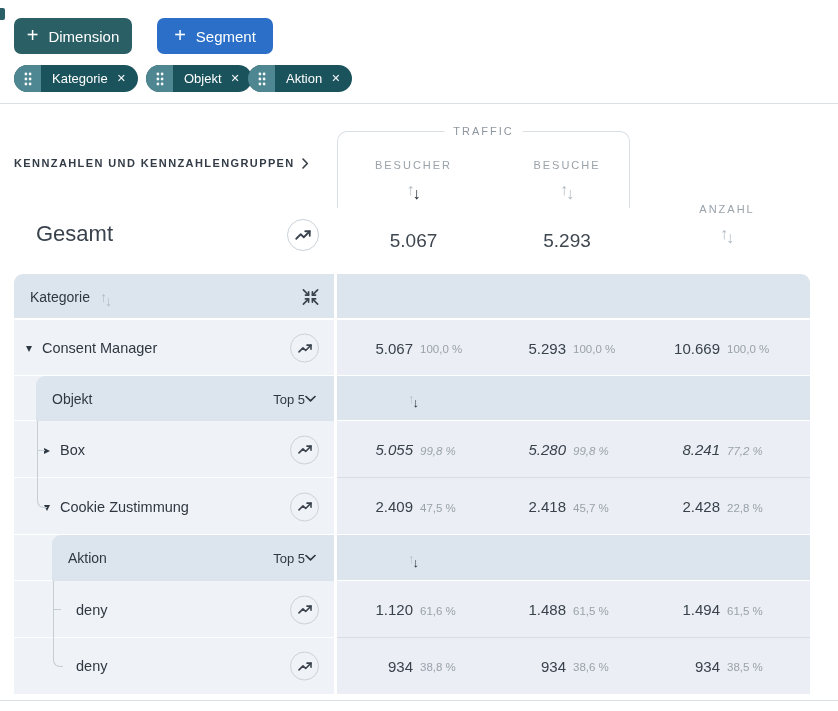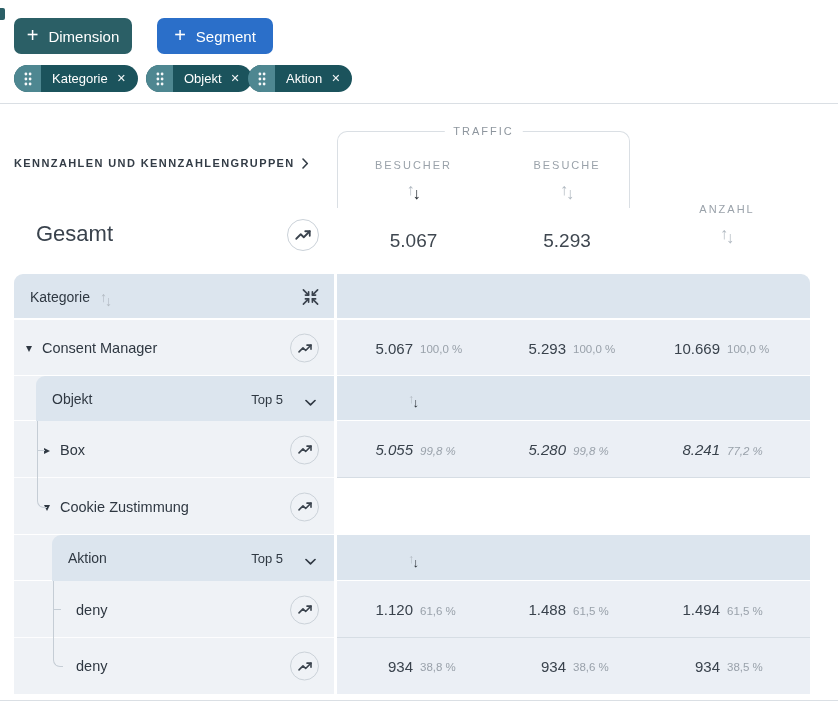--- a/index.html
+++ b/index.html
@@ -69,21 +69,21 @@
   .cat-title{position:absolute;left:16px;top:50%;transform:translateY(-50%);font-size:14px;
              font-weight:500;color:#2F3842;display:flex;align-items:center;gap:10px;}
   .cat-sort{font-size:14px;}
   .collapse-btn{position:absolute;right:14px;top:50%;transform:translateY(-50%);cursor:pointer;
                 display:flex;}
 
   .band-inner{position:absolute;top:0;bottom:0;right:0;background:#DCE5EE;border-radius:9px 0 0 0;}
   .band-title{position:absolute;left:16px;top:50%;transform:translateY(-50%);font-size:14px;
               font-weight:500;color:#2F3842;}
   .top5{position:absolute;right:18px;top:50%;transform:translateY(-50%);display:flex;
-        align-items:flex-end;gap:22px;font-size:13px;color:#2F3842;cursor:pointer;}
+        align-items:center;gap:0;font-size:13px;color:#2F3842;cursor:pointer;}
   .band-sort{position:absolute;left:0;width:153px;top:0;height:100%;display:flex;
              align-items:center;justify-content:center;font-size:13px;}
 
   .tri{position:absolute;top:50%;transform:translateY(-50%);font-size:12px;color:#2F3842;
        cursor:pointer;line-height:1;}
   .row-label{position:absolute;top:50%;transform:translateY(-50%);font-size:14.5px;
              font-weight:500;color:#2F3842;}
   .row-trend{position:absolute;left:276px;top:50%;transform:translateY(-50%);width:29px;height:29px;}
 
   .cell{position:absolute;top:0;height:100%;display:flex;align-items:center;}
@@ -306,20 +306,34 @@
   <div class="lp row-bg-l sep-white-l" style="top:478px;height:57px;">
     <span class="tri" style="left:30px;">▾</span>
     <span class="row-label" style="left:46px;">Cookie Zustimmung</span>
     <span class="trend-btn row-trend">
       <svg width="16" height="16" viewBox="0 0 24 24">
         <polyline points="3,17 9,11 13,15 21,7" fill="none" stroke="#3A434D" stroke-width="2.4" stroke-linecap="round" stroke-linejoin="round"></polyline>
         <polyline points="15,7 21,7 21,13" fill="none" stroke="#3A434D" stroke-width="2.4" stroke-linecap="round" stroke-linejoin="round"></polyline>
         </svg>
     </span>
   </div>
+  <div class="dp row-bg-d sep-white-l" style="top:478px;height:57px;">
+    <span class="cell c-1">
+        <span class="num">2.409</span>
+        <span class="pct">47,5 %</span>
+      </span>
+    <span class="cell c-2">
+        <span class="num">2.418</span>
+        <span class="pct">45,7 %</span>
+      </span>
+    <span class="cell c-3">
+        <span class="num">2.428</span>
+        <span class="pct">22,8 %</span>
+      </span>
+  </div>
 
   <div class="lp row-bg-l sep-white-l" style="top:535px;height:46px;">
     <span class="band-inner" style="left:38px;">
       <span class="band-title">Aktion</span>
       <span class="top5">
         <span>Top 5</span>
         <svg width="11" height="7" viewBox="0 0 11 7">
           <path d="M1 1 L5.5 5.3 L10 1" fill="none" stroke="#2F3842" stroke-width="1.7" stroke-linecap="round" stroke-linejoin="round"></path>
           </svg>
       </span>

